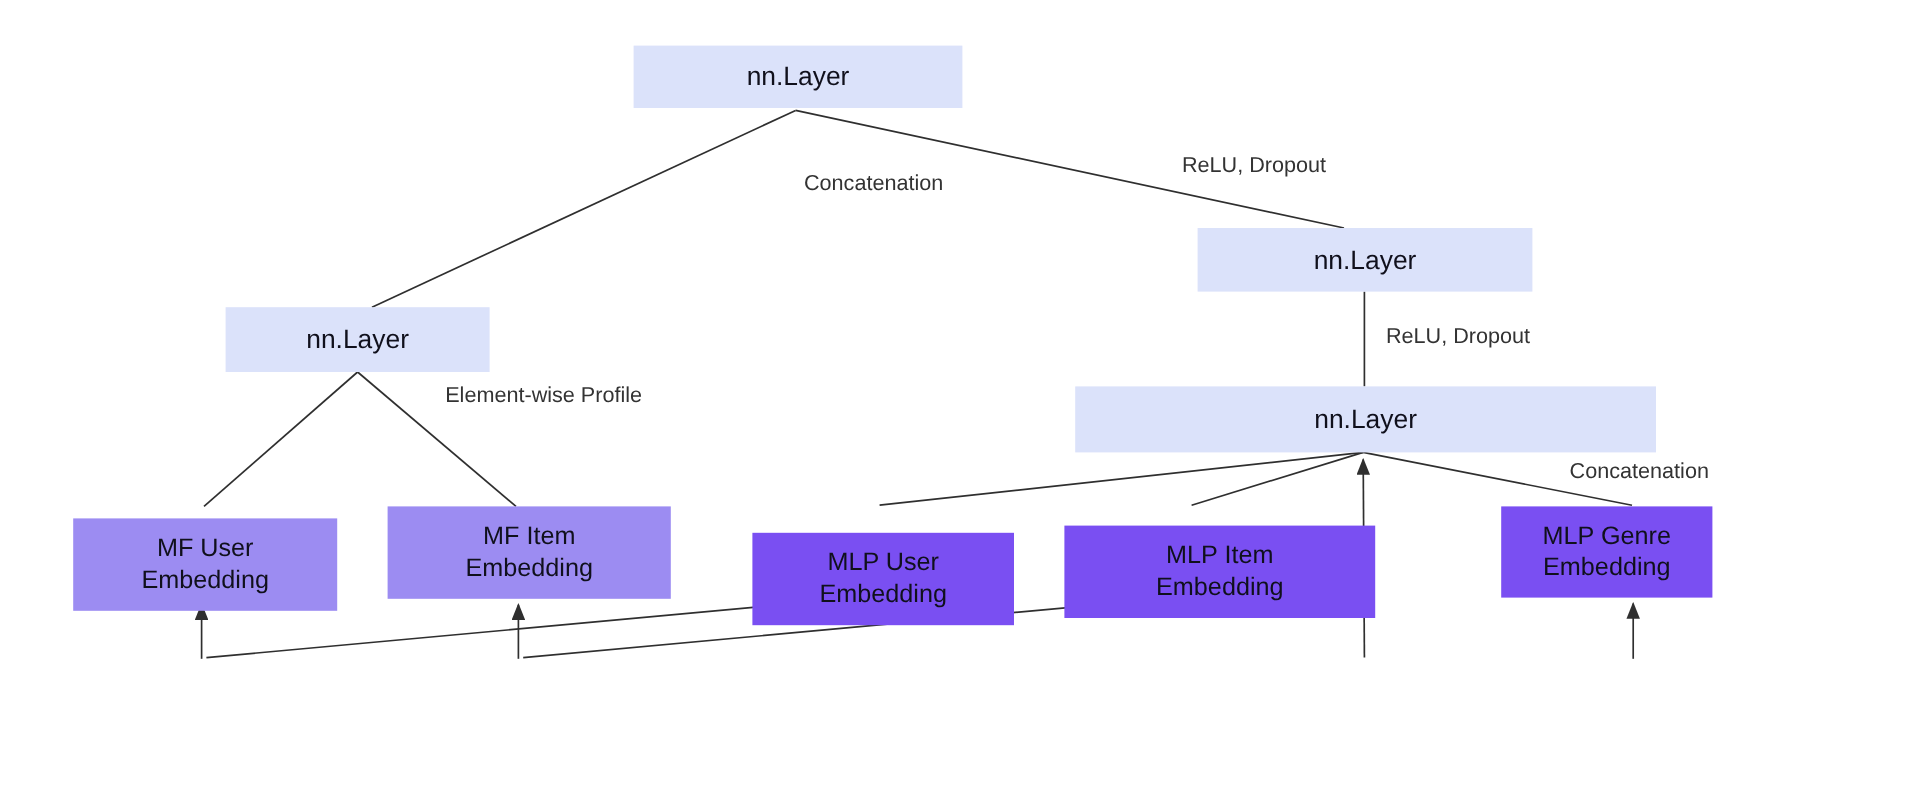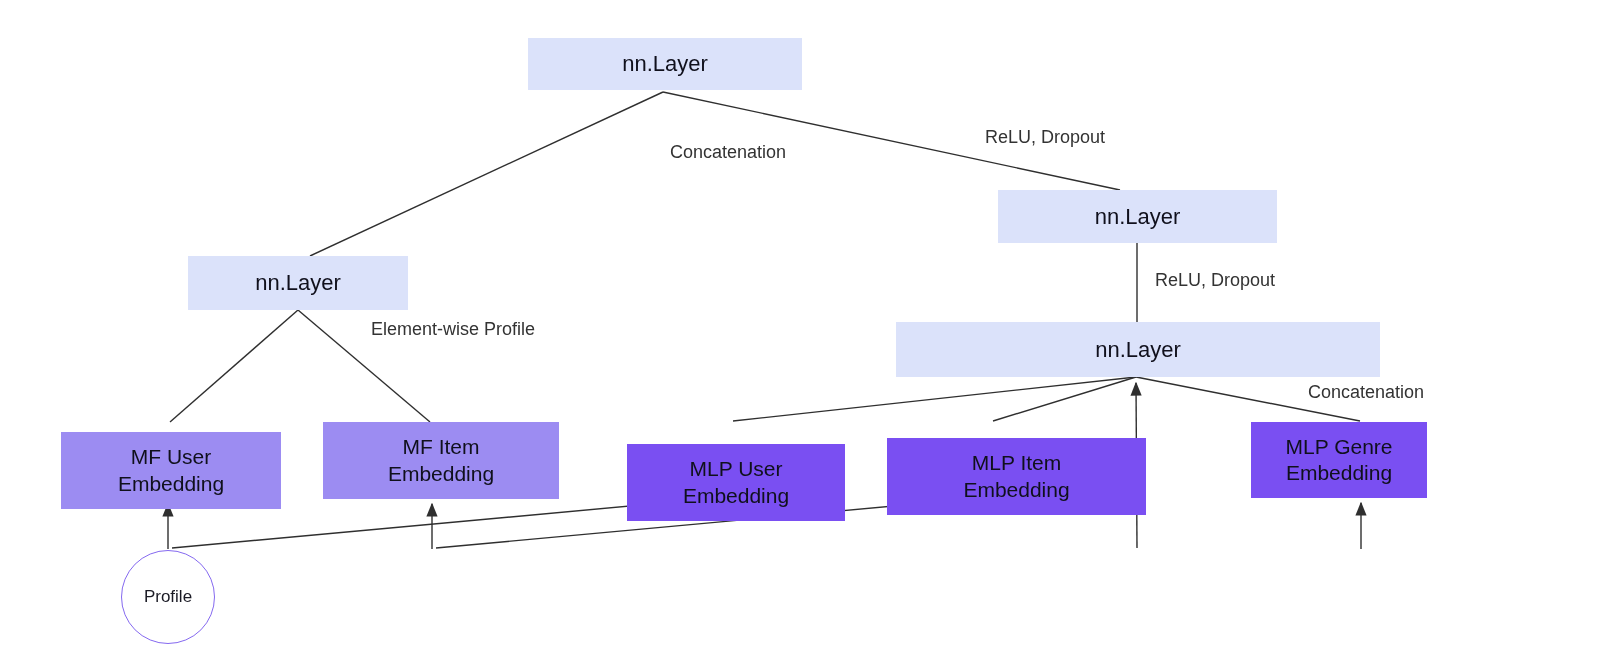--- a/index.html
+++ b/index.html
@@ -137,18 +137,17 @@
   <div class="edge-label" style="left:670px; top:142px;">Concatenation</div>
 
   <div class="edge-label" style="left:985px; top:127px;">ReLU, Dropout</div>
 
   <div class="edge-label" style="left:371px; top:319px;">Element-wise Profile</div>
 
   <div class="edge-label" style="left:1155px; top:270px;">ReLU, Dropout</div>
 
   <div class="edge-label" style="left:1308px; top:382px;">Concatenation</div>
 
-  <div class="input-circle" style="left:121px; top:550px;">Profile</div>
 
 
 
 
 </div>
 
 </body></html>

